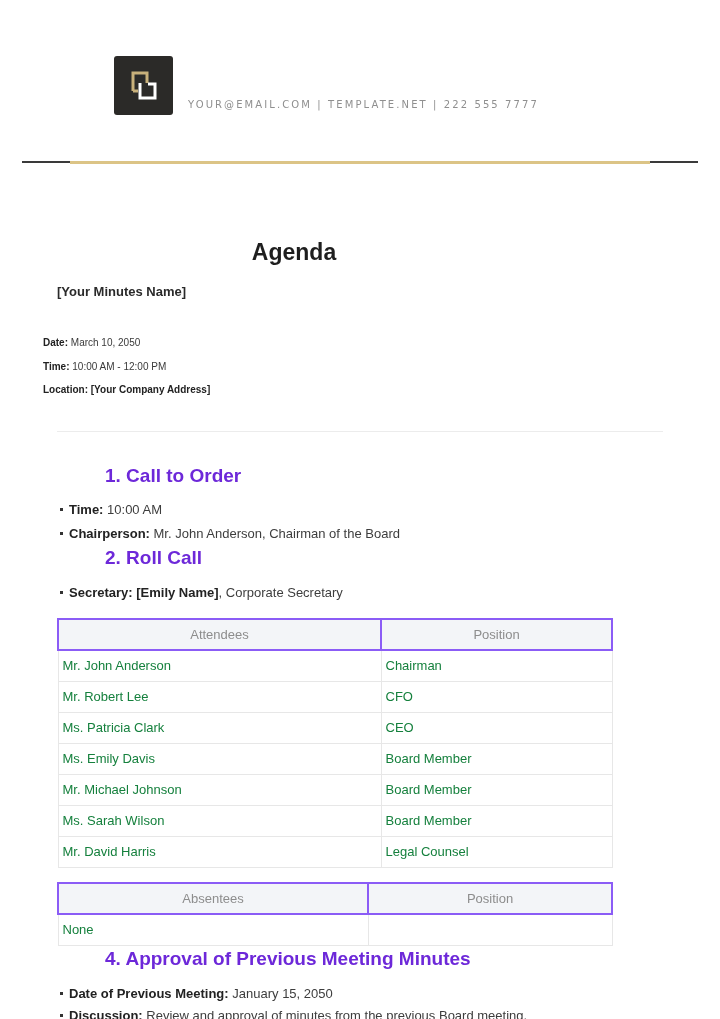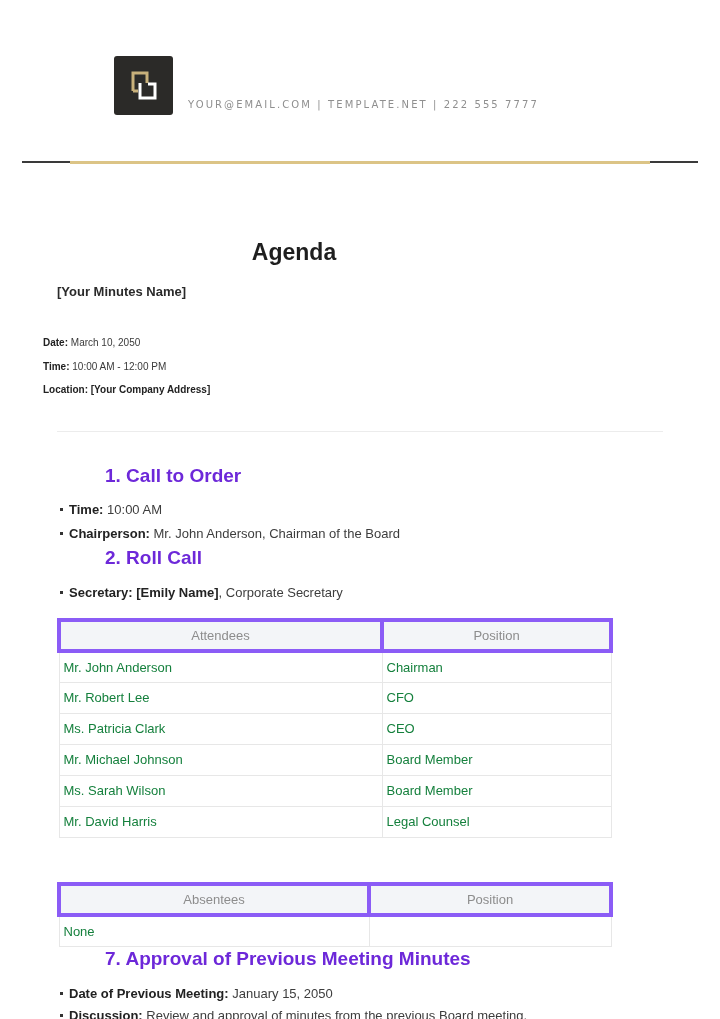--- a/index.html
+++ b/index.html
@@ -28,21 +28,21 @@
     .meta { position: absolute; left: 43px; font-size: 10px; color: #3a3a3a; }
     .meta b { color: #222; }
     .divider { position: absolute; left: 57px; top: 431px; width: 606px; height: 1px; background: #ececec; }
 
     .h2 { position: absolute; left: 57px; font-size: 19px; font-weight: bold; color: #6d28d9; margin-left: 48px; }
     .bullet { position: absolute; left: 60px; font-size: 13px; color: #3d3d3d; white-space: nowrap; text-align: center; }
     .bullet .dot { display: inline-block; width: 3px; height: 3px; background: #333; margin-right: 6px; vertical-align: middle; position: relative; top: -1px; }
     .bullet b { color: #222; }
 
     table { position: absolute; left: 57px; width: 556px; border-collapse: collapse; font-size: 13px; }
-    th { background: #f3f5f8; color: #8d8d8d; font-weight: normal; height: 31px; border: 4px solid #8b5cf6; text-align: center; }
+    th { background: #f3f5f8; color: #8d8d8d; font-weight: normal; height: 31px; border: 2px solid #8b5cf6; text-align: center; }
     td { height: 31px; border: 1px solid #e7e7e7; padding-left: 4px; color: #15803d; }
     .att { top: 618px; }
     .att col.c1 { width: 323px; }
     .abs { top: 882px; }
     .abs col.c1 { width: 310px; }
   </style>
 </head>
 <body>
 
 <div class="logo">
@@ -92,20 +92,24 @@
       </tr>
     <tr>
         <td>Mr. Robert Lee</td>
         <td>CFO</td>
       </tr>
     <tr>
         <td>Ms. Patricia Clark</td>
         <td>CEO</td>
       </tr>
     <tr>
+        <td>Ms. Emily Davis</td>
+        <td>Board Member</td>
+      </tr>
+    <tr>
         <td>Mr. Michael Johnson</td>
         <td>Board Member</td>
       </tr>
     <tr>
         <td>Ms. Sarah Wilson</td>
         <td>Board Member</td>
       </tr>
     <tr>
         <td>Mr. David Harris</td>
         <td>Legal Counsel</td>
@@ -125,15 +129,15 @@
     </tr>
   </thead>
   <tbody>
     <tr>
         <td>None</td>
         <td></td>
       </tr>
   </tbody>
 </table>
 
-<div class="h2" style="top:948px">7. Approval of Previous Meeting Minutes</div>
+<div class="h2" style="top:948px">4. Approval of Previous Meeting Minutes</div>
 <div class="bullet" style="top:986px"><span class="dot"></span><b>Date of Previous Meeting:</b> <span>January 15, 2050</span></div>
 <div class="bullet" style="top:1008px"><span class="dot"></span><b>Discussion:</b> <span>Review and approval of minutes from the previous Board meeting.</span></div>
 
 </body></html>

